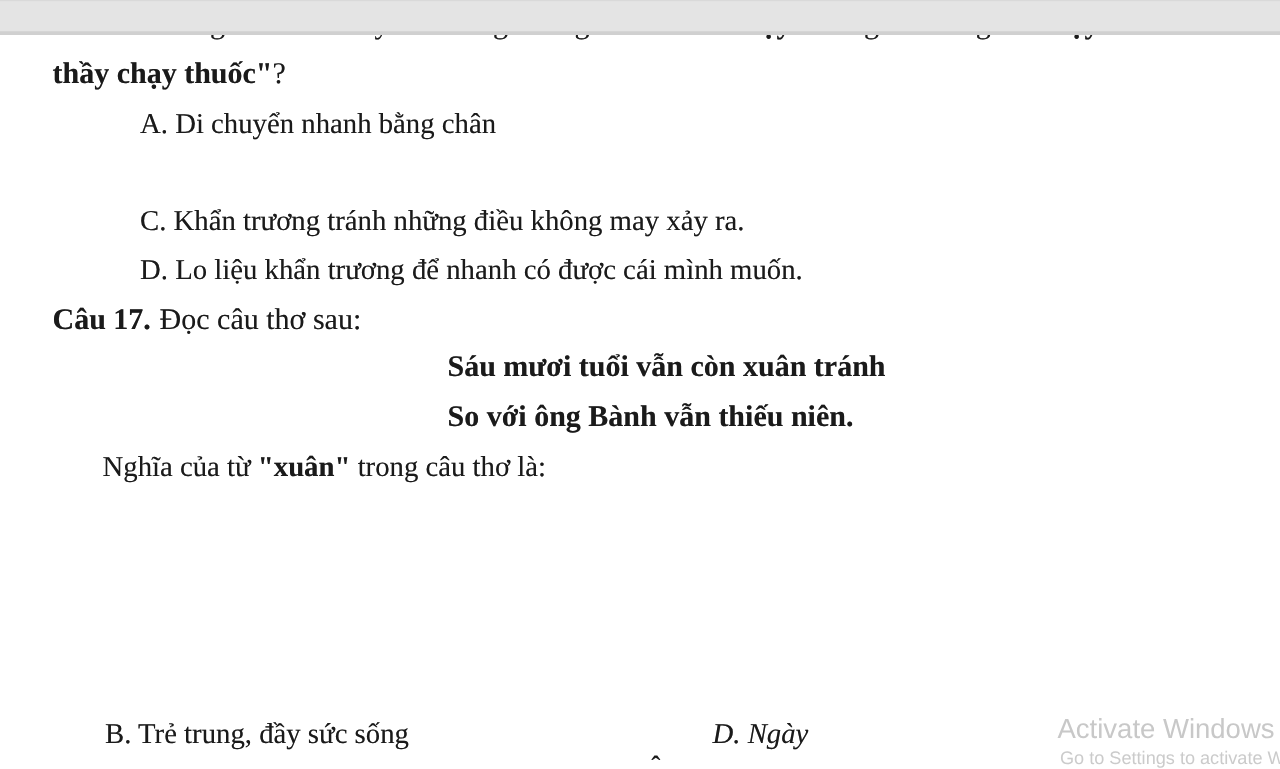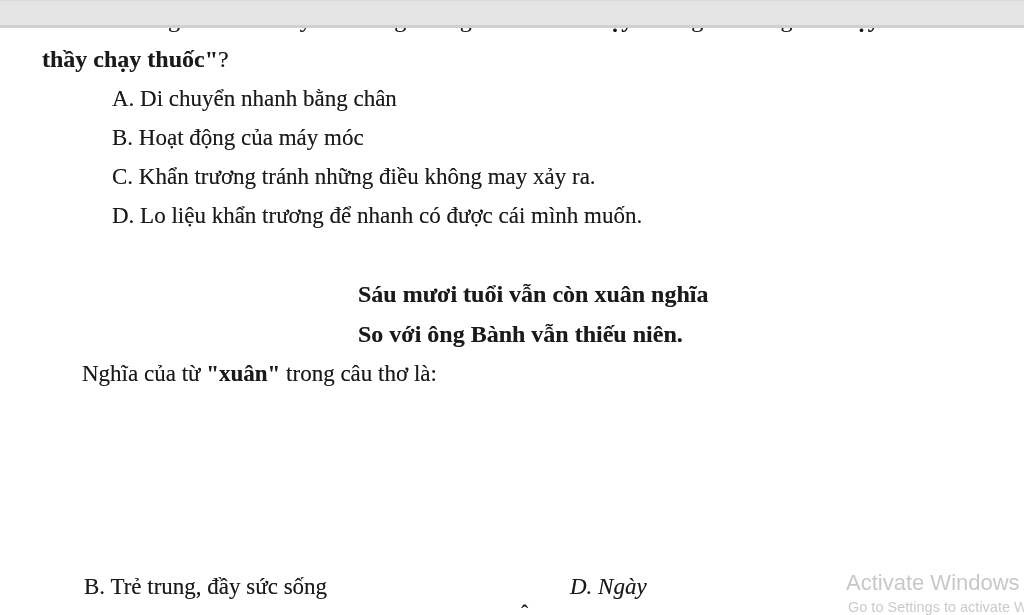--- a/index.html
+++ b/index.html
@@ -56,26 +56,28 @@
 
   <div class="line heading" style="left:42px;top:6px;">
     <span class="b">Câu 16.</span><span> Dòng nào dưới đây nêu đúng nét nghĩa của từ </span><span class="b">"chạy"</span><span> trong thành ngữ </span><span class="b">"Chạy</span>
   </div>
 
   <div class="line heading" style="left:42px;top:46px;">
     <span class="b">thầy chạy thuốc"</span><span>?</span>
   </div>
 
   <div class="line" style="left:112px;top:86px;">A. Di chuyển nhanh bằng chân</div>
-  <div class="line" style="left:112px;top:125px;">B. Hoạt động của máy móc</div>
   <div class="line" style="left:112px;top:164px;">C. Khẩn trương tránh những điều không may xảy ra.</div>
   <div class="line" style="left:112px;top:203px;">D. Lo liệu khẩn trương để nhanh có được cái mình muốn.</div>
 
+  <div class="line heading" style="left:42px;top:243px;">
+    <span class="b">Câu 17.</span><span class="intro-gap">Đọc câu thơ sau:</span>
+  </div>
 
-  <div class="line poem" style="left:358px;top:281px;">Sáu mươi tuổi vẫn còn xuân nghĩa</div>
+  <div class="line poem" style="left:358px;top:281px;">Sáu mươi tuổi vẫn còn xuân tránh</div>
   <div class="line poem" style="left:358px;top:321px;">So với ông Bành vẫn thiếu niên.</div>
 
   <div class="line" style="left:82px;top:361px;">
     <span>Nghĩa của từ </span><span class="b">"xuân"</span><span> trong câu thơ là:</span>
   </div>
 
 
   <div class="sep-band"></div>
 
   <div class="line" style="left:84px;top:574px;">B. Trẻ trung, đầy sức sống</div>

